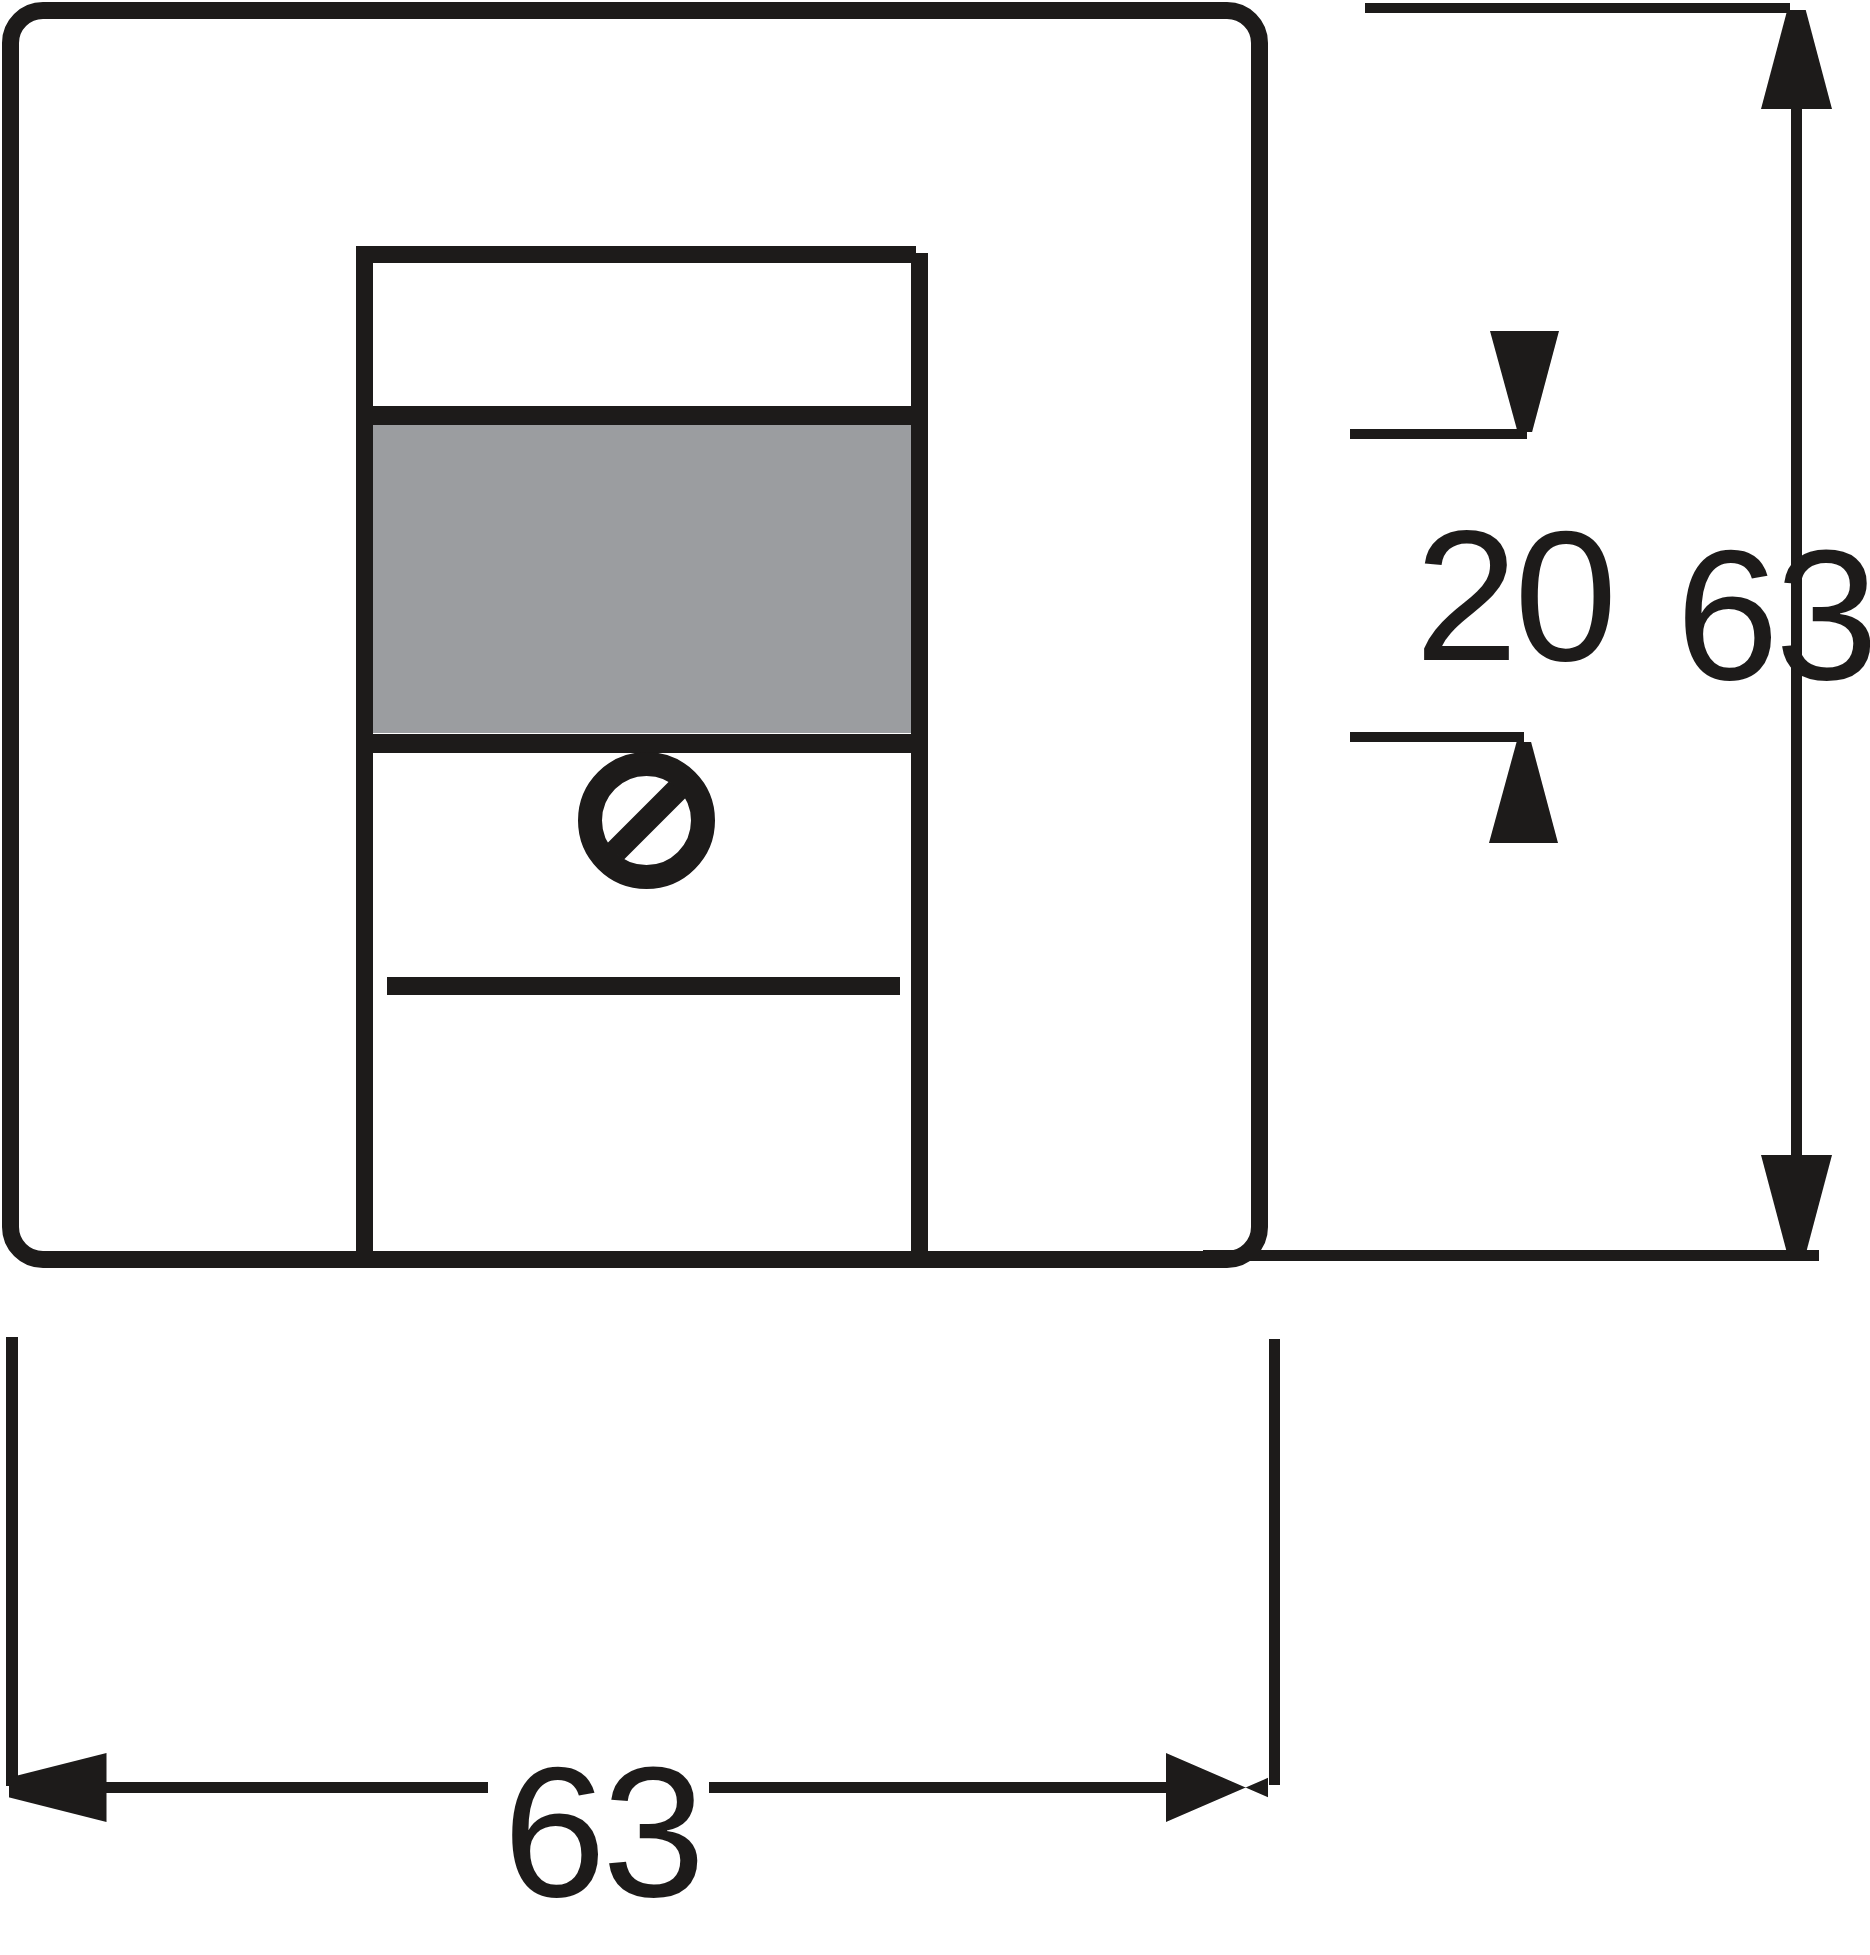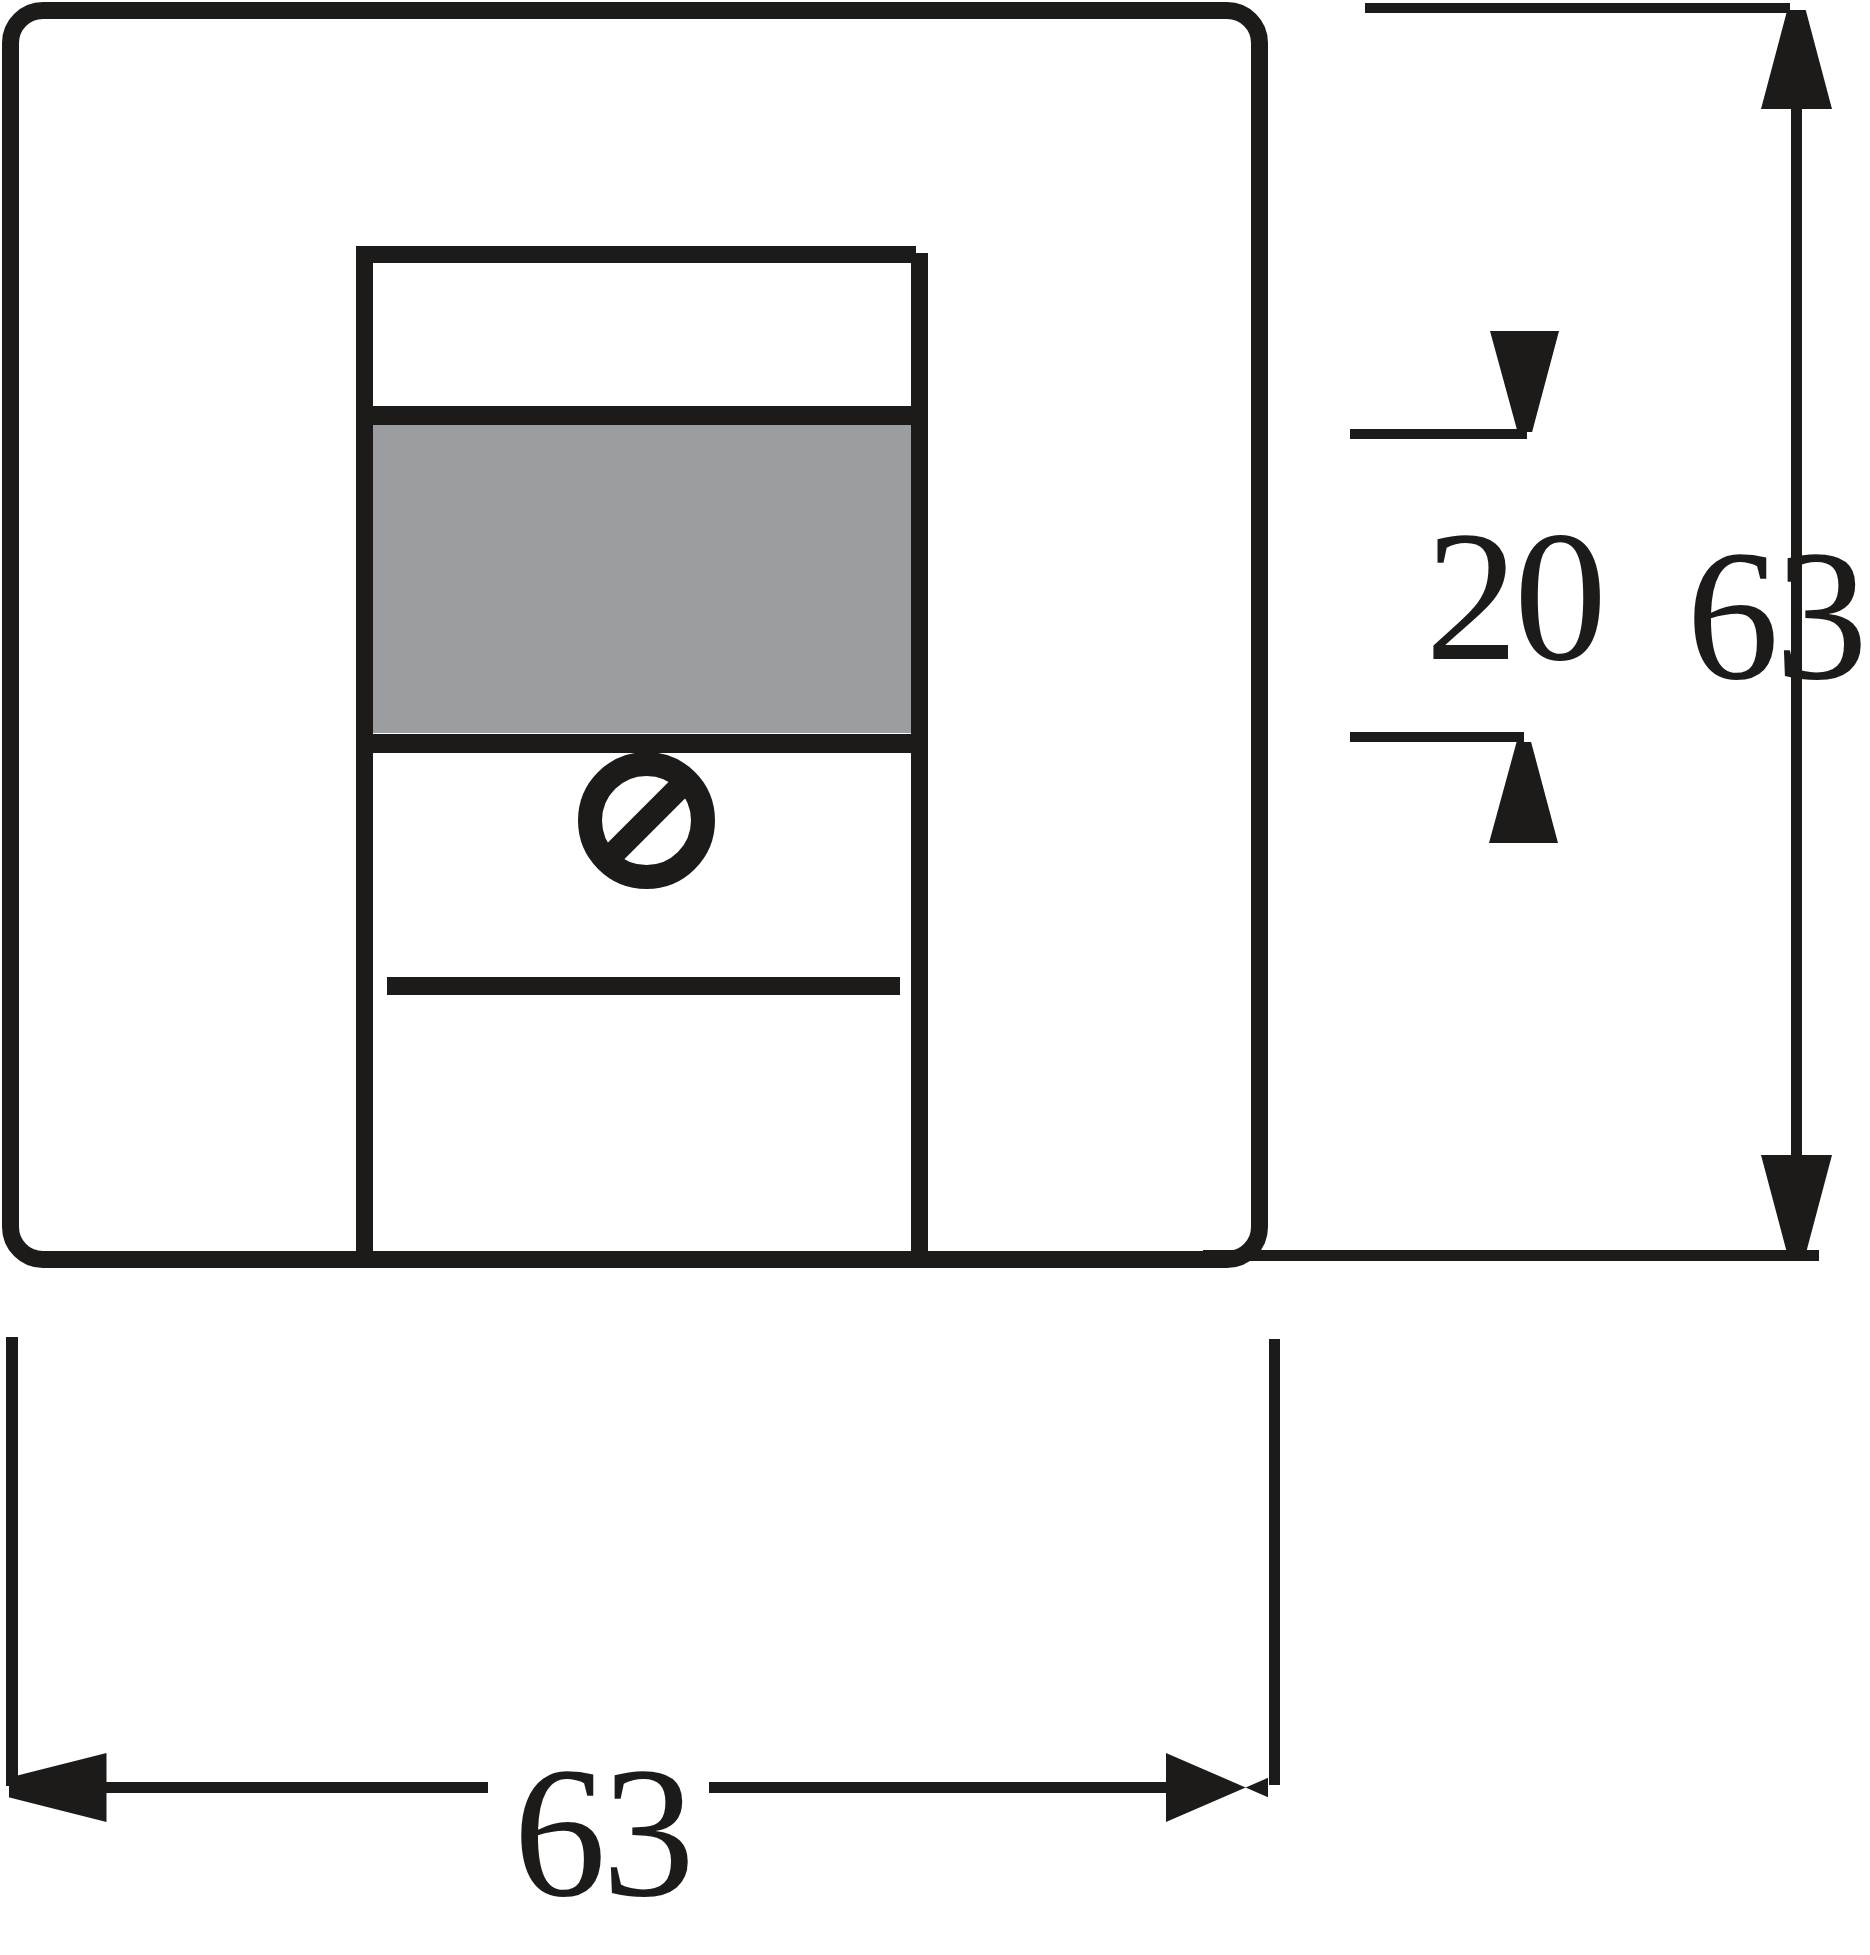--- a/index.html
+++ b/index.html
@@ -1,21 +1,21 @@
 <!DOCTYPE html>
 <html style="--ink: #1d1b1a; --field-gray: #9b9da0; --background: #ffffff;font-size:11.3px"><head>
 <meta charset="utf-8">
 <style>
   html, body { margin: 0; padding: 0; background: #ffffff; }
   .scene {
     position: relative;
     width: 1871px;
     height: 1955px;
     background: var(--background, #ffffff);
-    font-family: Liberation Serif, serif;
+    font-family: Liberation Sans, sans-serif;
     overflow: hidden;
   }
   .abs { position: absolute; }
   .ink { background: var(--ink, #1d1b1a); }
   
   .plate {
     left: 2.1px; top: 2.1px;
     width: 1266px; height: 1266px;
     box-sizing: border-box;
     border: 17.7px solid var(--ink, #1d1b1a);

